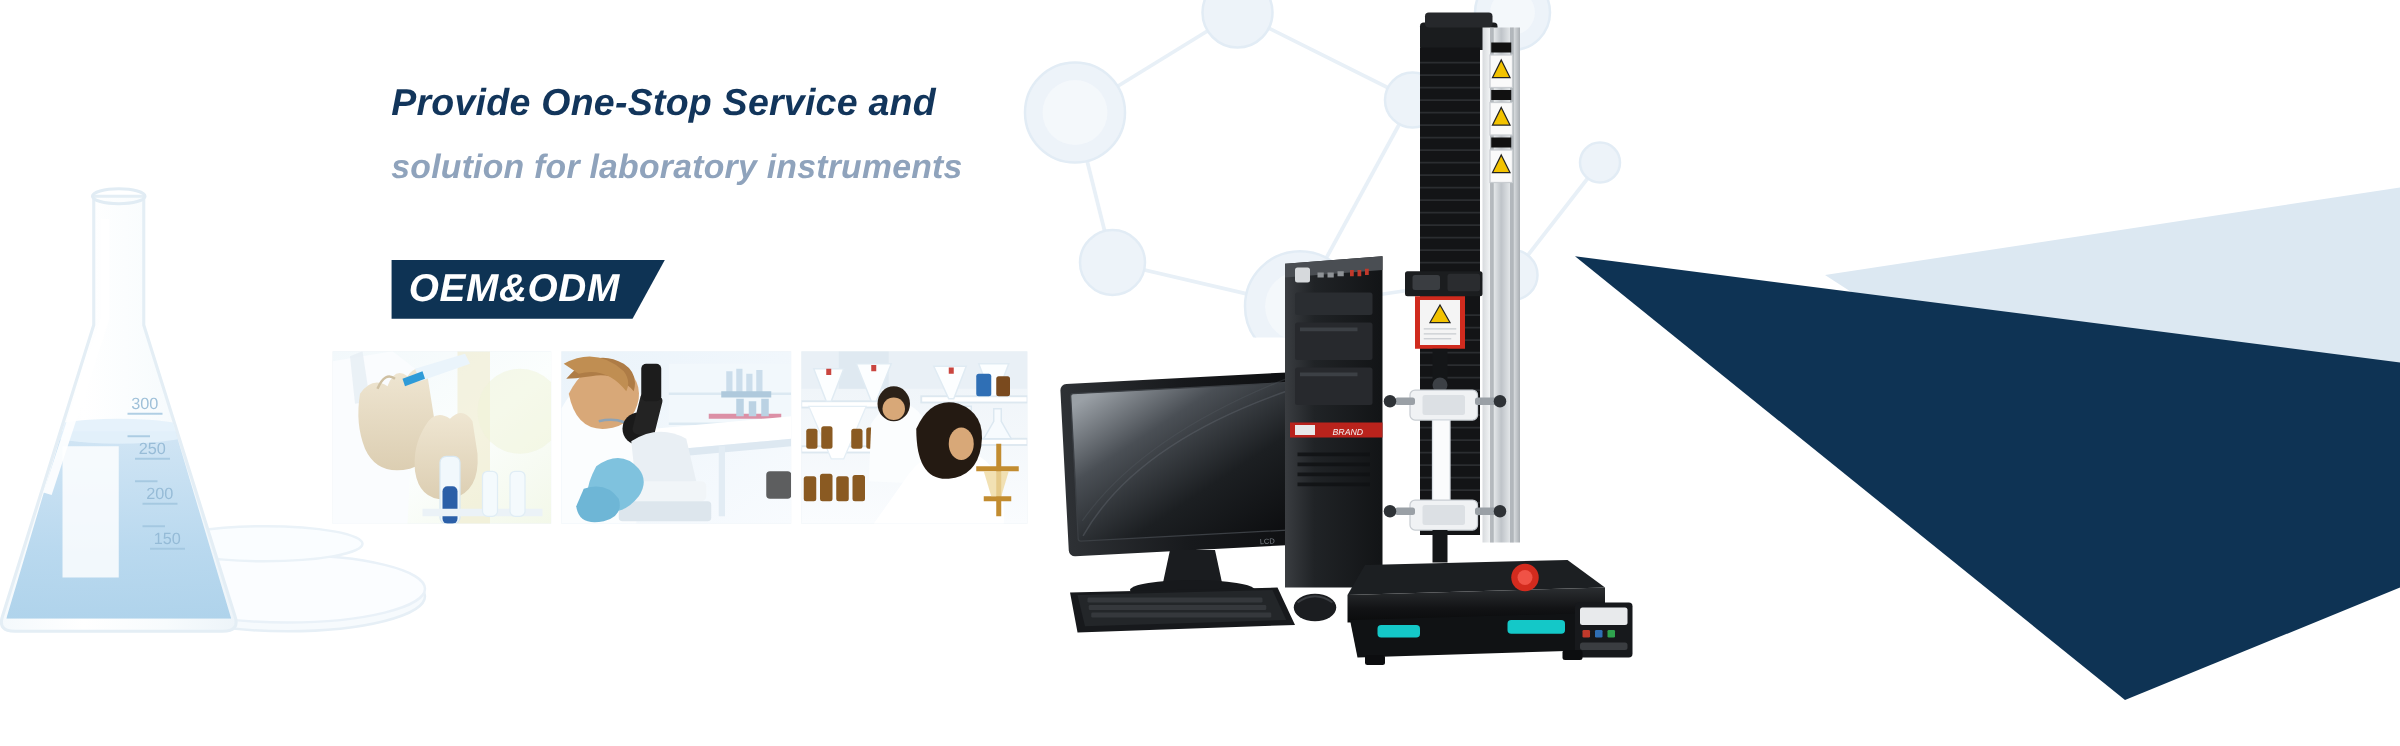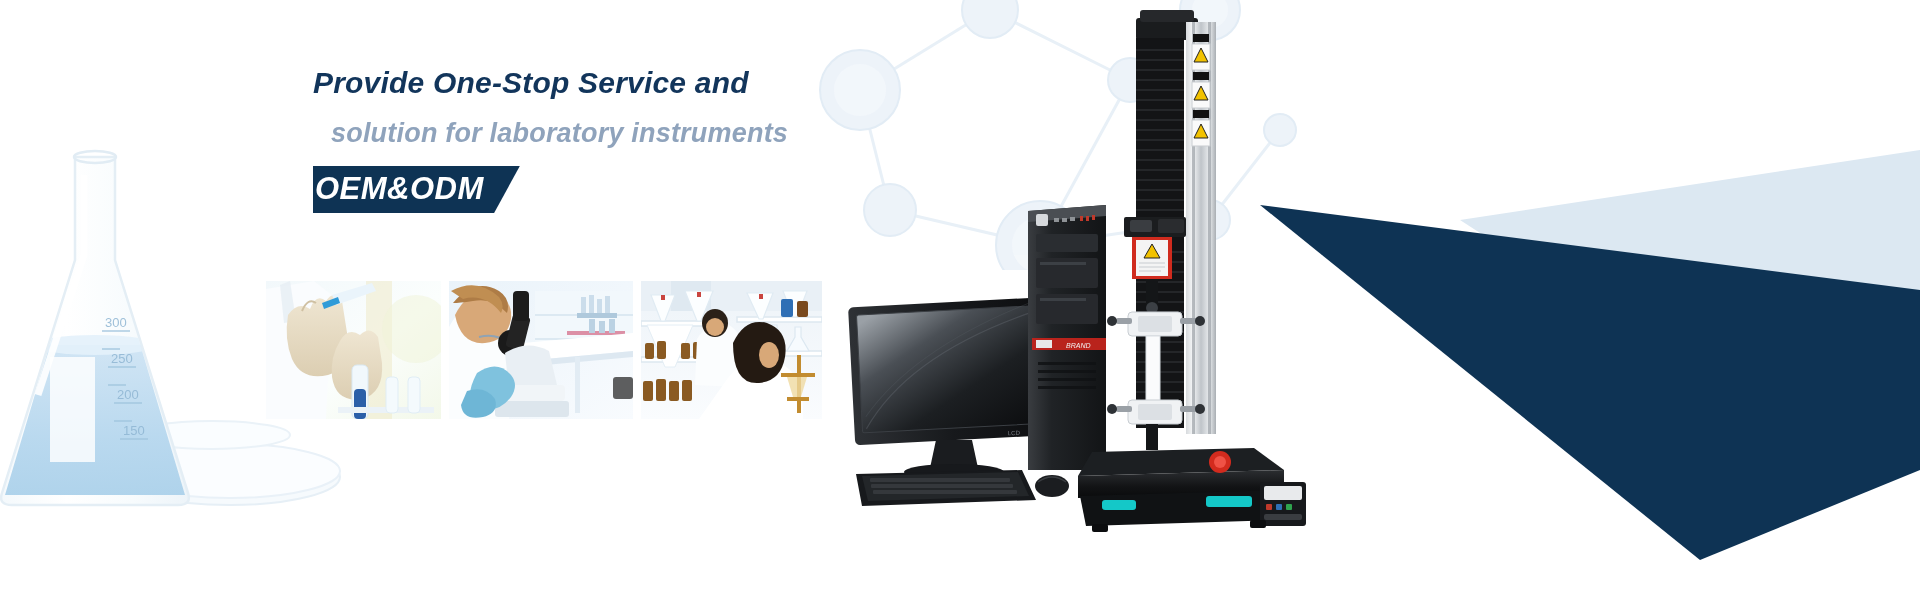--- a/index.html
+++ b/index.html
@@ -47,40 +47,40 @@
   }
   .headline-secondary {
     margin-top:22px;
     font-size:27px;
     font-style:italic;
     font-weight:bold;
     color:#8FA3BC;
     letter-spacing:0.2px;
     line-height:1.0;
     white-space:nowrap;
-    margin-left:18px;
   }
   .badge-wrap {
     margin-top:19px;
     position:relative;
     display:inline-block;
   }
   .badge {
     position:relative;
     display:inline-block;
     background:#0E3354;
     color:#ffffff;
     font-size:31px;
     font-style:italic;
     font-weight:bold;
     letter-spacing:0.5px;
-    padding:6px 36px 8px 2px;
+    padding:6px 36px 8px 14px;
     line-height:1.08;
     white-space:nowrap;
     clip-path:polygon(0 0, 100% 0, calc(100% - 26px) 100%, 0 100%);
+    margin-top:42px;
   }
 
   
   .photo-strip {
     position:absolute;
     left:266px; top:281px;
     width:556px; height:138px;
     display:flex;
     gap:8px;
   }

